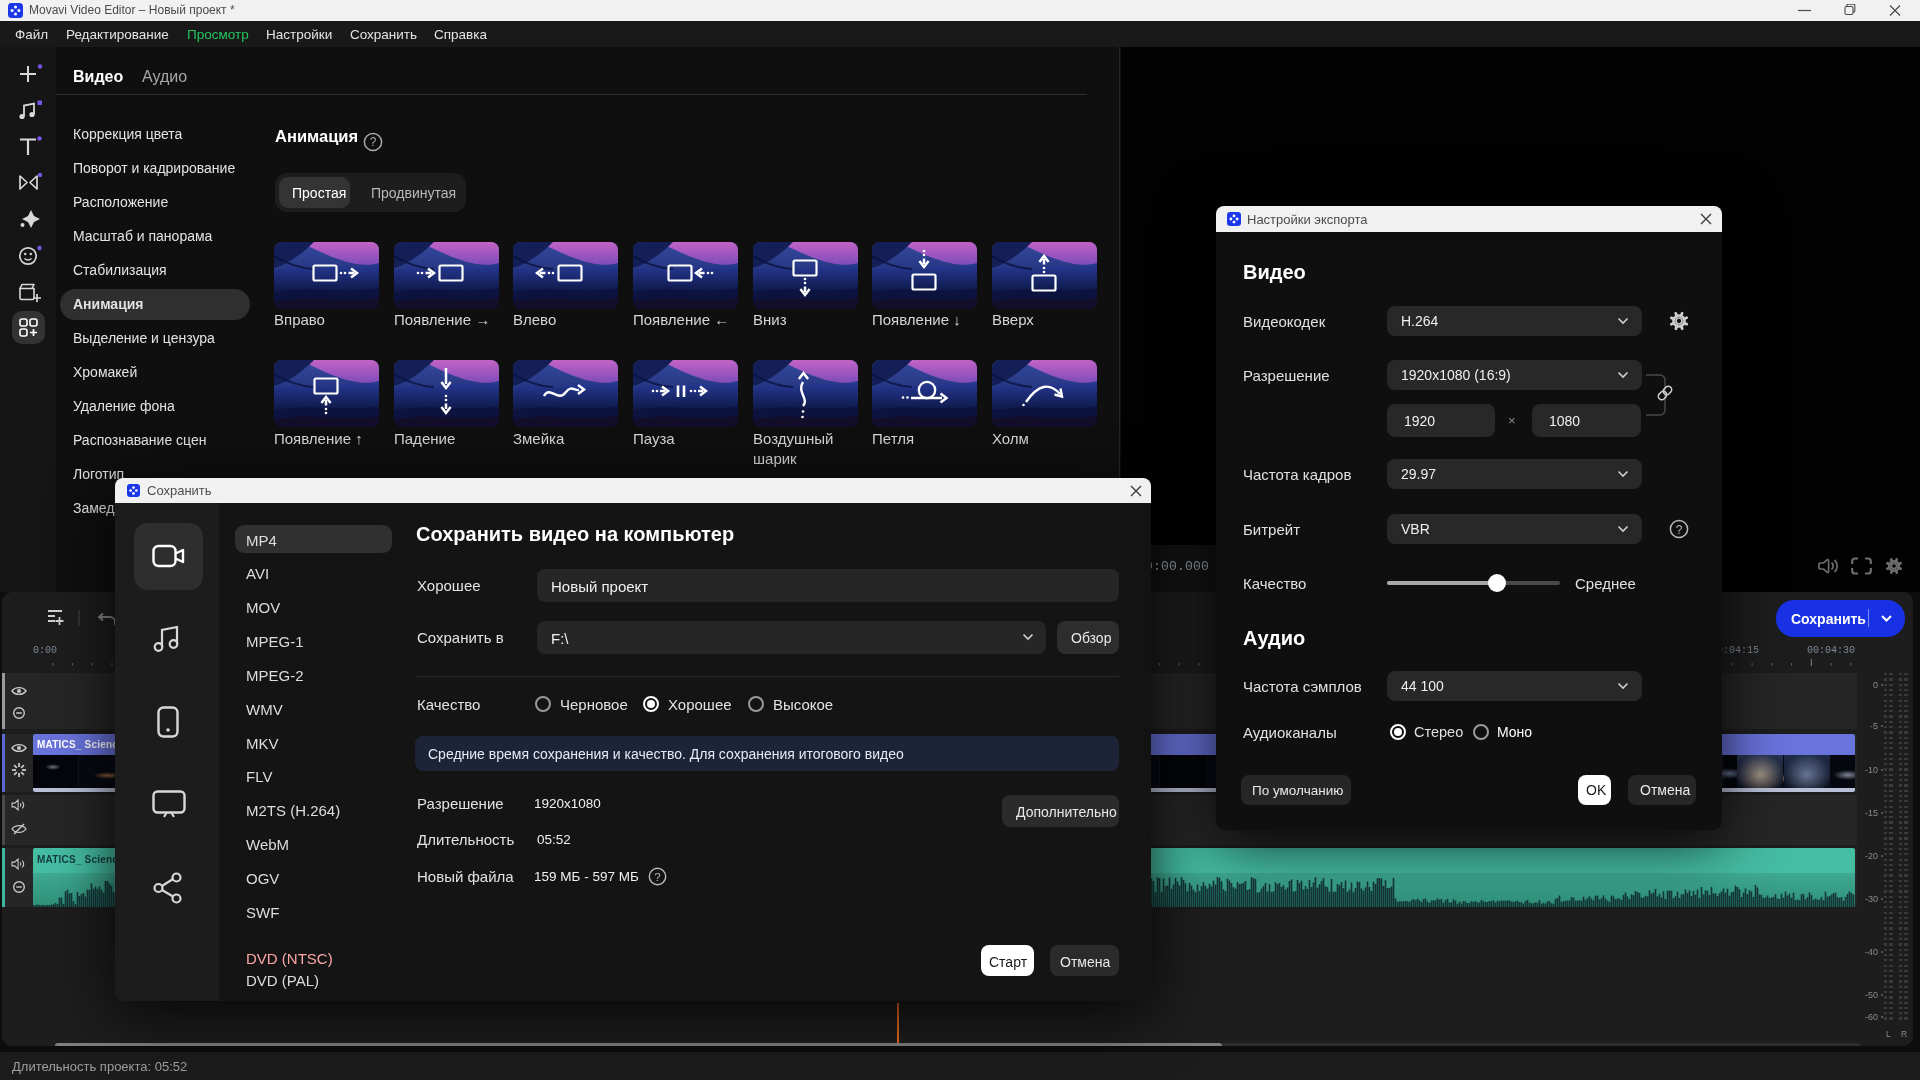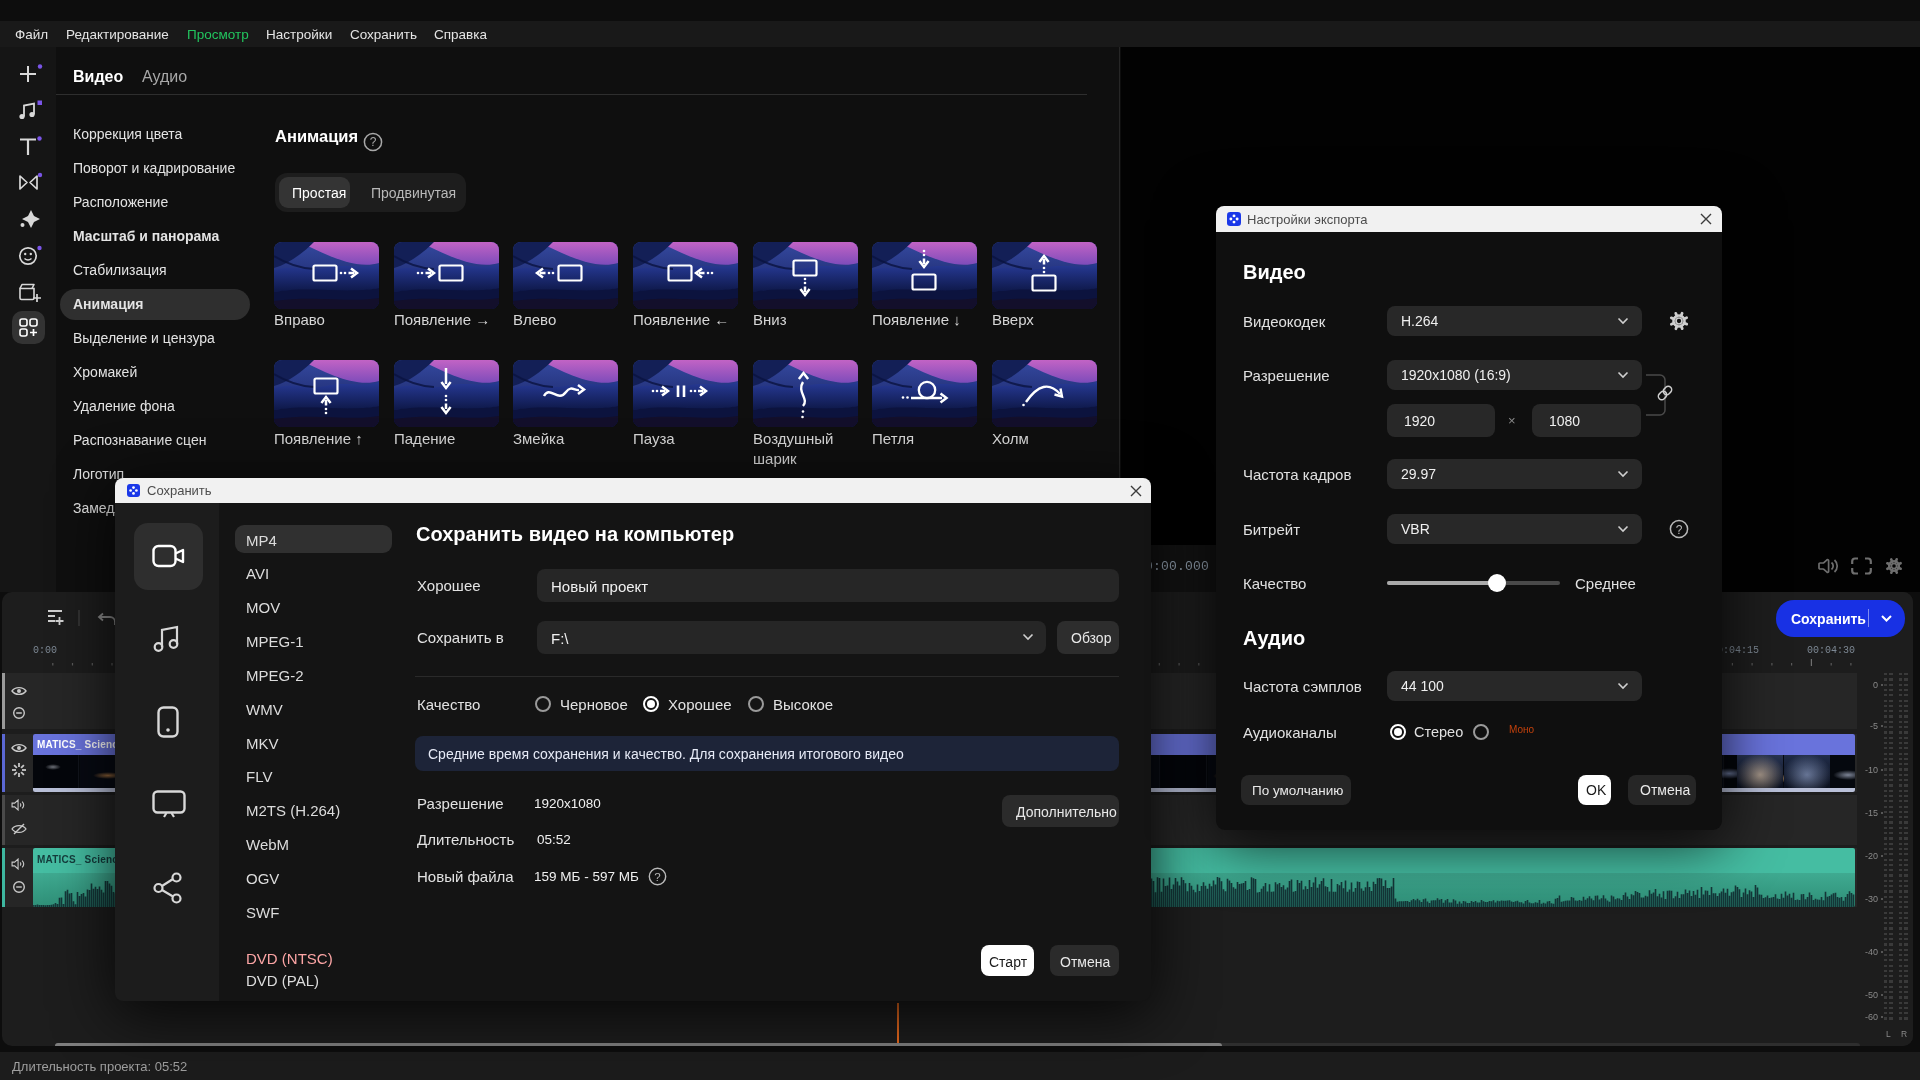--- a/index.html
+++ b/index.html
@@ -29,20 +29,36 @@
  <path d="M26,0 L105,0 L105,21 C82,28 52,13 26,0 Z" fill="url(#cgpink)"></path>
  <path d="M0,0 H40 C28,12 14,22 0,26 Z" fill="#131f56"></path>
  <path d="M0,28 C20,22 34,30 52,26 C72,21 90,28 105,22 L105,46 C70,54 38,44 0,50 Z" fill="url(#cg2)"></path>
  <path d="M0,14 C10,20 24,26 40,27" stroke="#0a1340" stroke-width="2" fill="none" opacity=".8"></path>
  <path d="M0,50 C35,44 72,52 105,46 L105,67 H0 Z" fill="#0c133e"></path>
  <path d="M0,59 C40,53 78,61 105,56 L105,67 H0 Z" fill="#130f2b"></path>
 </g>
 </defs>
 </svg>
 
+<div class="a" style="left:0;top:0;width:1920px;height:21px;background:#f1f1f1">
+ <svg class="a" style="left:8px;top:3px" width="15" height="15" viewBox="0 0 15 15">
+  <rect width="15" height="15" rx="3.5" fill="#1a38e8"></rect>
+  <circle cx="7.5" cy="4.1" r="1.5" fill="#fff"></circle>
+        <circle cx="4.1" cy="7.5" r="1.5" fill="#fff"></circle>
+  <circle cx="10.9" cy="7.5" r="1.5" fill="#fff"></circle>
+        <circle cx="7.5" cy="10.9" r="1.5" fill="#fff"></circle>
+ </svg>
+ <div class="a" style="left:29px;top:3px;font-size:12px;color:#4a4a4a">Movavi Video Editor – Новый проект *</div>
+ <svg class="a" style="left:1796px;top:4px" width="110" height="13" viewBox="0 0 110 13">
+  <path d="M2,6.5 H15" stroke="#4a4a4a" stroke-width="1.2"></path>
+  <rect x="49" y="2.5" width="8" height="8" rx="1.5" fill="none" stroke="#4a4a4a" stroke-width="1.1"></rect>
+  <path d="M51,2.5 V1 a1,1 0 0 1 1,-0.8 h5.5 a1.3,1.3 0 0 1 1.3,1.3 V7 a1,1 0 0 1 -1,1 H57" stroke="#4a4a4a" stroke-width="1.1" fill="none"></path>
+  <path d="M94,1.5 L104,11.5 M104,1.5 L94,11.5" stroke="#4a4a4a" stroke-width="1.2"></path>
+ </svg>
+</div>
 
 <div class="a" style="left:0;top:21px;width:1920px;height:26px;background:#191919">
 <div class="a" style="left:15px;top:6px;font-size:13.5px;color:#e4e4e4">Файл</div>
 <div class="a" style="left:66px;top:6px;font-size:13.5px;color:#e4e4e4">Редактирование</div>
 <div class="a" style="left:187px;top:6px;font-size:13.5px;color:#22c55e">Просмотр</div>
 <div class="a" style="left:266px;top:6px;font-size:13.5px;color:#e4e4e4">Настройки</div>
 <div class="a" style="left:350px;top:6px;font-size:13.5px;color:#e4e4e4">Сохранить</div>
 <div class="a" style="left:434px;top:6px;font-size:13.5px;color:#e4e4e4">Справка</div>
 </div>
 <div class="a" style="left:0;top:47px;width:56px;height:545px;background:#151515">
@@ -89,21 +105,21 @@
       </svg>
 </div>
 <div class="a" style="left:56px;top:47px;width:1064px;height:545px;background:#0f0f0f;border-right:1px solid #262626">
 <div class="a" style="left:17px;top:21px;font-size:16px;font-weight:bold;color:#fff">Видео</div>
 <div class="a" style="left:86px;top:21px;font-size:16px;color:#a8a8a8">Аудио</div>
 <div class="a" style="left:0;top:47px;width:1031px;height:1px;background:#2e2e2e"></div>
 <div class="a" style="left:4px;top:242px;width:190px;height:31px;border-radius:16px;background:#2f2f2f"></div>
 <div class="a" style="left:17px;top:79px;font-size:14px;font-weight:normal;color:#e3e3e3;white-space:nowrap">Коррекция цвета</div>
 <div class="a" style="left:17px;top:113px;font-size:14px;font-weight:normal;color:#e3e3e3;white-space:nowrap">Поворот и кадрирование</div>
 <div class="a" style="left:17px;top:147px;font-size:14px;font-weight:normal;color:#e3e3e3;white-space:nowrap">Расположение</div>
-<div class="a" style="left:17px;top:181px;font-size:14px;font-weight:bold;color:#e3e3e3;white-space:nowrap">Масштаб и панорама</div>
+<div class="a" style="left:17px;top:181px;font-size:14px;font-weight:normal;color:#e3e3e3;white-space:nowrap">Масштаб и панорама</div>
 <div class="a" style="left:17px;top:215px;font-size:14px;font-weight:normal;color:#e3e3e3;white-space:nowrap">Стабилизация</div>
 <div class="a" style="left:17px;top:249px;font-size:14px;font-weight:bold;color:#e3e3e3;white-space:nowrap">Анимация</div>
 <div class="a" style="left:17px;top:283px;font-size:14px;font-weight:normal;color:#e3e3e3;white-space:nowrap">Выделение и цензура</div>
 <div class="a" style="left:17px;top:317px;font-size:14px;font-weight:normal;color:#e3e3e3;white-space:nowrap">Хромакей</div>
 <div class="a" style="left:17px;top:351px;font-size:14px;font-weight:normal;color:#e3e3e3;white-space:nowrap">Удаление фона</div>
 <div class="a" style="left:17px;top:385px;font-size:14px;font-weight:normal;color:#e3e3e3;white-space:nowrap">Распознавание сцен</div>
 <div class="a" style="left:17px;top:419px;font-size:14px;font-weight:normal;color:#e3e3e3;white-space:nowrap">Логотип</div>
 <div class="a" style="left:17px;top:453px;font-size:14px;font-weight:normal;color:#e3e3e3;white-space:nowrap">Замедленное движение</div>
 <div class="a" style="left:219px;top:80px;font-size:16.5px;font-weight:bold;color:#fff">Анимация</div>
 <svg class="a" style="left:307px;top:85px" width="20" height="20" viewBox="0 0 20 20">
@@ -702,20 +718,20 @@
       <div class="a" style="left:171px;top:465px;width:255px;height:30px;border-radius:8px;background:#282828"></div>
       <div class="a" style="left:185px;top:472px;font-size:14px;color:#efefef">44 100</div>
       <svg class="a" style="left:401px;top:476px" width="12" height="8" viewBox="0 0 12 8">
         <path d="M1.5,1.5 L6,6 L10.5,1.5" stroke="#cfcfcf" stroke-width="1.6" fill="none"></path>
       </svg>
 <div class="a" style="left:27px;top:518px;font-size:15px;color:#e0e0e0">Аудиоканалы</div>
 <div class="a" style="left:174px;top:518px;width:16px;height:16px;border-radius:50%;border:2px solid #fff"></div>
       <div class="a" style="left:178px;top:522px;width:8px;height:8px;border-radius:50%;background:#fff"></div>
 <div class="a" style="left:198px;top:518px;font-size:14.5px;color:#e0e0e0">Стерео</div>
 <div class="a" style="left:257px;top:518px;width:16px;height:16px;border-radius:50%;border:2px solid #9a9a9a"></div>
-<div class="a" style="left:293px;top:518px;font-size:10px;color:#c2410c">Моно</div>
+<div class="a" style="left:281px;top:518px;font-size:14px;color:#ffffff">Моно</div>
 <div class="a" style="left:25px;top:569px;width:110px;height:30px;border-radius:8px;background:#262626"></div>
 <div class="a" style="left:36px;top:577px;font-size:13.5px;color:#e8e8e8">По умолчанию</div>
 <div class="a" style="left:362px;top:569px;width:33px;height:30px;border-radius:8px;background:#fff"></div>
 <div class="a" style="left:370px;top:576px;font-size:14px;color:#1a1a1a">OK</div>
 <div class="a" style="left:412px;top:569px;width:68px;height:30px;border-radius:8px;background:#262626"></div>
 <div class="a" style="left:424px;top:576px;font-size:14px;color:#e8e8e8">Отмена</div>
 </div>
 </div>
 </body></html>

